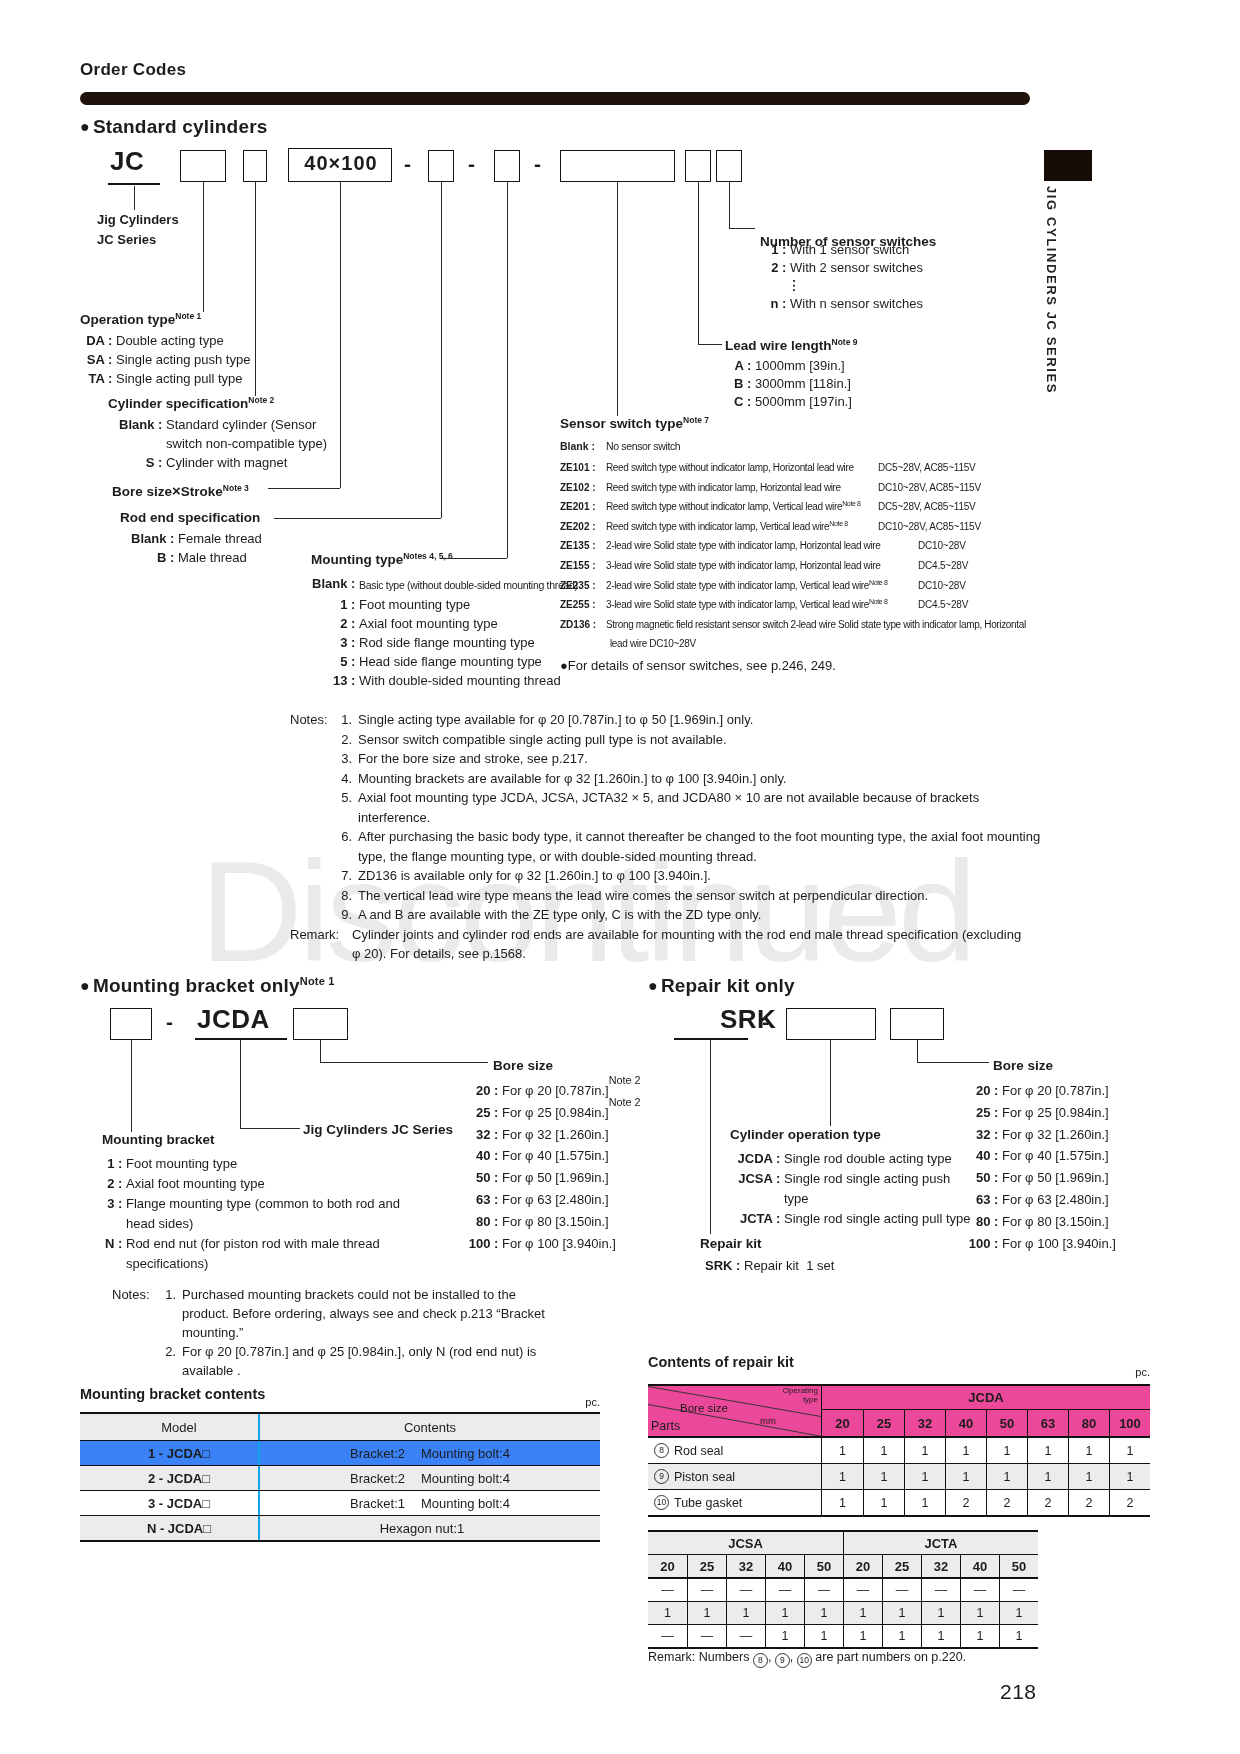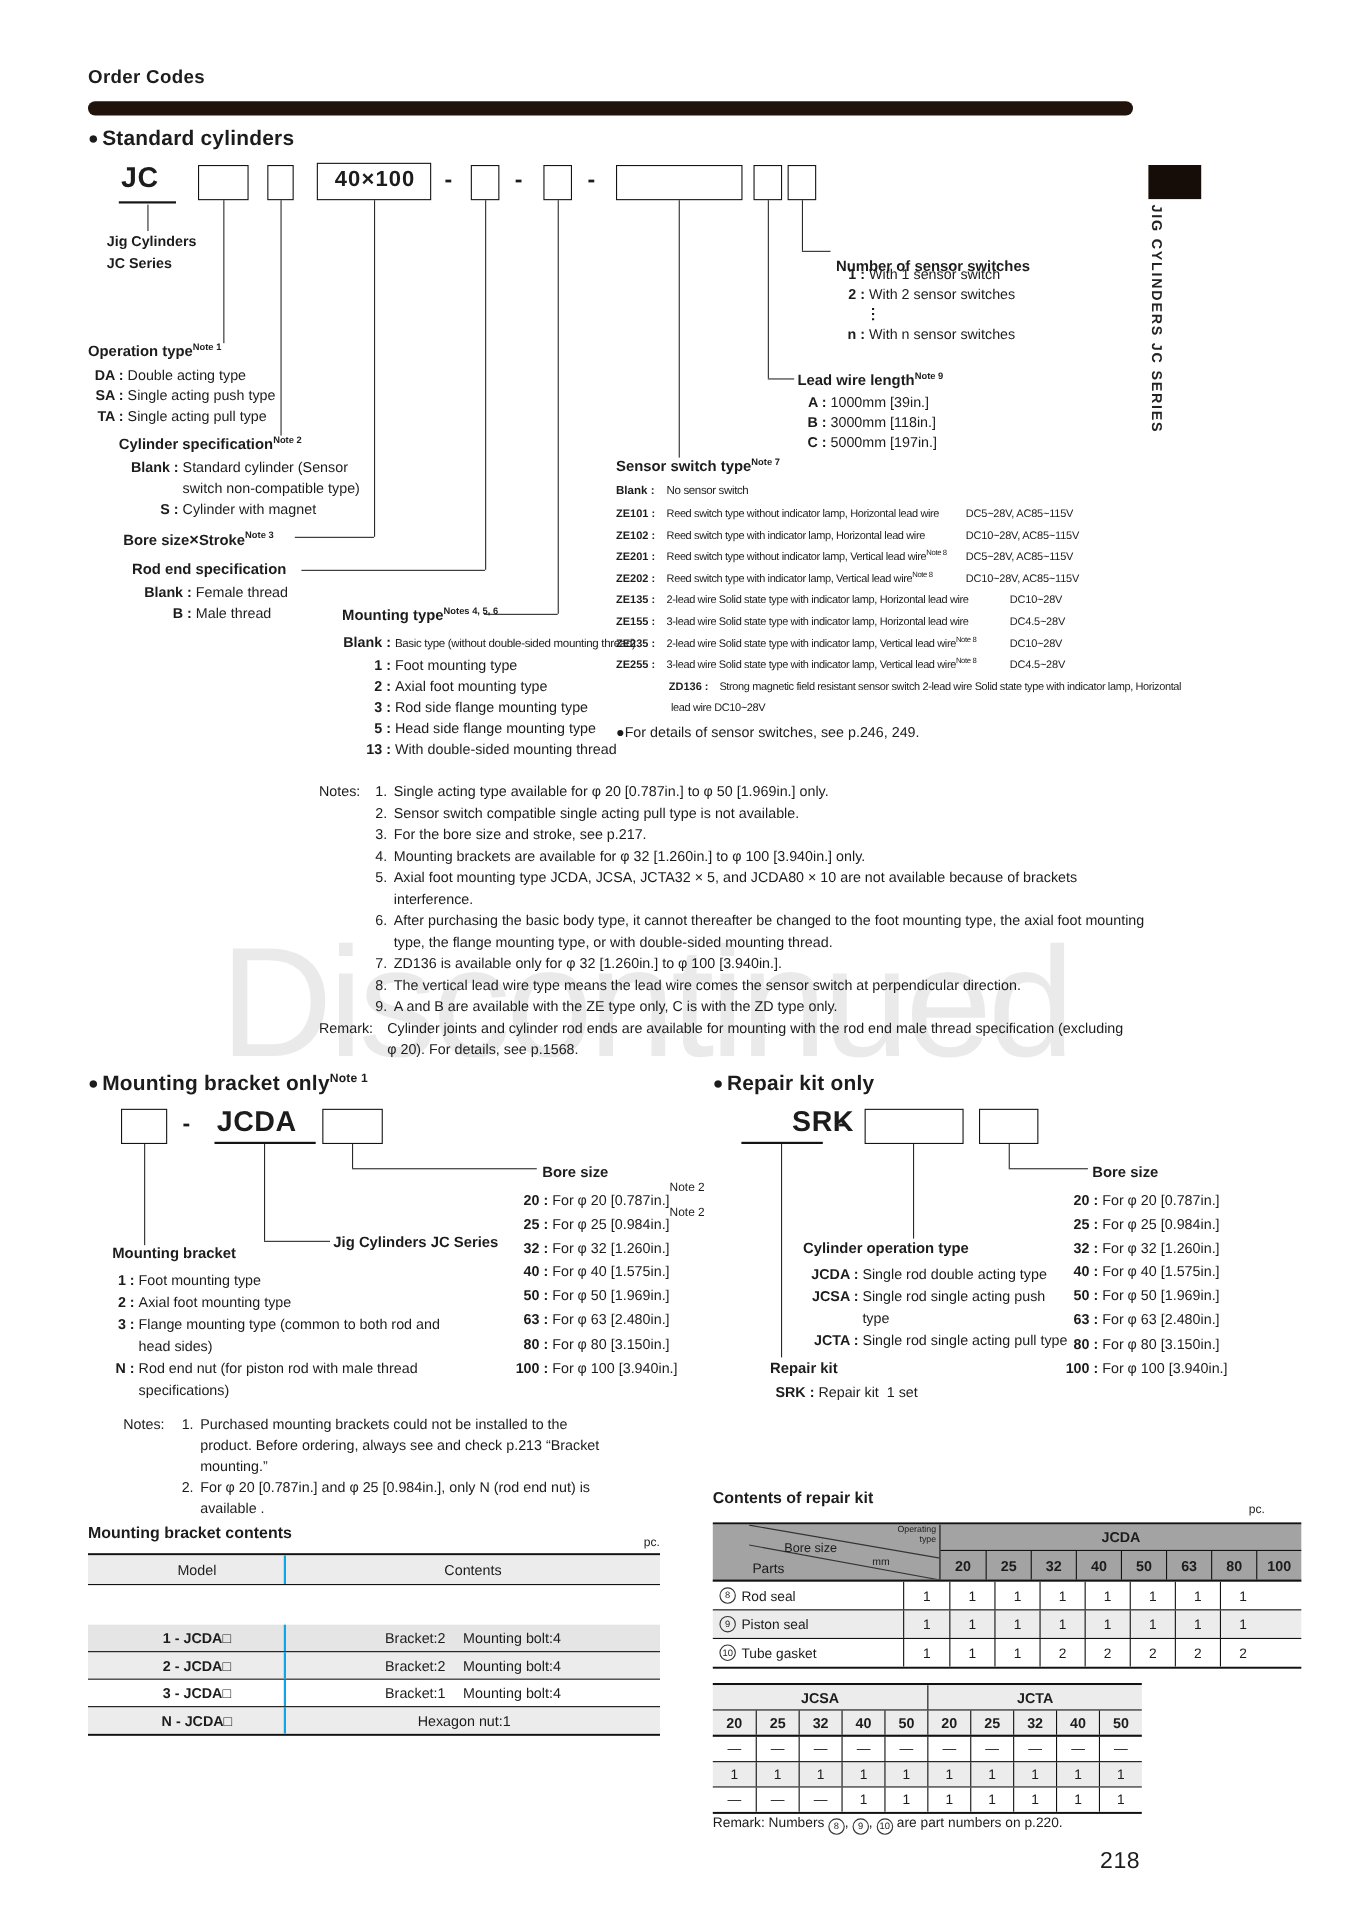--- a/index.html
+++ b/index.html
@@ -55,21 +55,21 @@
         border:1px solid #333;border-radius:50%;font-size:8.5px;line-height:1;vertical-align:-2px;}
   
   .mt{position:absolute;left:80px;top:1412px;width:520px;border-top:2.5px solid #111;border-bottom:2.5px solid #111;box-sizing:border-box;font-size:13px;}
   .mt .row{display:flex;height:24px;}
   .mt .hrow{display:flex;height:26px;background:#ececec;border-bottom:1.5px solid #111;}
   .mt .row + .row{border-top:1px solid #111;}
   .mt .c1{width:180px;flex:none;border-right:2px solid #0ea5e9;display:flex;align-items:center;justify-content:center;box-sizing:border-box;padding-left:20px;}
   .mt .c2{flex:1;display:flex;align-items:center;justify-content:center;gap:16px;}
   
   .t1{position:absolute;left:648px;top:1384px;border-top:2.5px solid #111;border-bottom:2.5px solid #111;box-sizing:border-box;font-size:12.5px;}
-  .t1 .hwrap{display:flex;background:#a3a3a3;border-bottom:2px solid #111;padding-left:33px;}
+  .t1 .hwrap{display:flex;background:#ec4899;border-bottom:2px solid #111;}
   .t1 .corner{position:relative;width:174px;height:50px;flex:none;border-right:1.5px solid #111;box-sizing:border-box;overflow:hidden;}
   .diag{position:absolute;height:1px;background:#333;transform-origin:0 0;}
   .t1 .hr{display:flex;}
   .t1 .gcell{width:328px;height:24px;display:flex;align-items:center;justify-content:center;font-weight:bold;font-size:13px;border-bottom:1px solid #111;box-sizing:border-box;}
   .t1 .scell{width:41px;height:26px;display:flex;align-items:center;justify-content:center;font-weight:bold;font-size:13px;box-sizing:border-box;}
   .t1 .scell + .scell{border-left:1px solid #111;}
   .t1 .drow{display:flex;height:25px;}
   .t1 .drow + .drow{border-top:1px solid #111;}
   .t1 .lcell{width:174px;flex:none;display:flex;align-items:center;padding-left:6px;border-right:1.5px solid #111;box-sizing:border-box;}
   .t1 .vcell{width:41px;display:flex;align-items:center;justify-content:center;box-sizing:border-box;}
@@ -192,21 +192,21 @@
     <span class="sk">Blank : </span><span>No sensor switch</span>
   </div>
   <div class="srow" style="top:462px;"><span class="sk">ZE101 : </span><span>Reed switch type without indicator lamp, Horizontal lead wire</span><span class="svolt reed">DC5~28V, AC85~115V</span></div>
   <div class="srow" style="top:482px;"><span class="sk">ZE102 : </span><span>Reed switch type with indicator lamp, Horizontal lead wire</span><span class="svolt reed">DC10~28V, AC85~115V</span></div>
   <div class="srow" style="top:501px;"><span class="sk">ZE201 : </span><span>Reed switch type without indicator lamp, Vertical lead wire</span><sup>Note 8</sup><span class="svolt reed">DC5~28V, AC85~115V</span></div>
   <div class="srow" style="top:521px;"><span class="sk">ZE202 : </span><span>Reed switch type with indicator lamp, Vertical lead wire</span><sup>Note 8</sup><span class="svolt reed">DC10~28V, AC85~115V</span></div>
   <div class="srow" style="top:540px;"><span class="sk">ZE135 : </span><span>2-lead wire Solid state type with indicator lamp, Horizontal lead wire</span><span class="svolt solid">DC10~28V</span></div>
   <div class="srow" style="top:560px;"><span class="sk">ZE155 : </span><span>3-lead wire Solid state type with indicator lamp, Horizontal lead wire</span><span class="svolt solid">DC4.5~28V</span></div>
   <div class="srow" style="top:580px;"><span class="sk">ZE235 : </span><span>2-lead wire Solid state type with indicator lamp, Vertical lead wire</span><sup>Note 8</sup><span class="svolt solid">DC10~28V</span></div>
   <div class="srow" style="top:599px;"><span class="sk">ZE255 : </span><span>3-lead wire Solid state type  with indicator lamp, Vertical lead wire</span><sup>Note 8</sup><span class="svolt solid">DC4.5~28V</span></div>
-  <div class="srow" style="top:619px;margin-left:48px;"><span class="sk">ZD136 : </span><span>Strong magnetic field resistant sensor switch 2-lead wire Solid state type with indicator lamp, Horizontal</span></div>
+  <div class="srow" style="top:619px;"><span class="sk">ZD136 : </span><span>Strong magnetic field resistant sensor switch 2-lead wire Solid state type with indicator lamp, Horizontal</span></div>
   <div class="srow" style="top:638px;left:610px;">lead wire DC10~28V</div>
   <div class="abs" style="left:560px;top:658px;font-size:13px;">●For details of sensor switches, see p.246, 249.</div>
 
   <div class="abs hd" style="left:725px;top:338px;">
     <span>Lead wire length</span><sup>Note 9</sup>
   </div>
   <div class="abs" style="left:733px;top:357px;">
     <div class="kv" style="line-height:18px;"><span class="k" style="width:22px;">A : </span><span class="v">1000mm [39in.]</span></div>
     <div class="kv" style="line-height:18px;"><span class="k" style="width:22px;">B : </span><span class="v">3000mm [118in.]</span></div>
     <div class="kv" style="line-height:18px;"><span class="k" style="width:22px;">C : </span><span class="v">5000mm [197in.]</span></div>
@@ -353,21 +353,21 @@
       </div>
   </div>
 
   <div class="abs" style="left:80px;top:1386px;font-size:14.5px;font-weight:bold;">Mounting bracket contents</div>
   <div class="pc" style="left:554px;top:1396px;">pc.</div>
   <div class="mt">
     <div class="hrow">
       <div class="c1">Model</div>
       <div class="c2">Contents</div>
     </div>
-    <div class="row" style="background:#e5e5e5;margin-top:36px;">
+    <div class="row" style="background:#3b82f6;">
       <div class="c1 b">1 - JCDA□</div>
       <div class="c2">
           <span>Bracket:2</span>
           <span>Mounting bolt:4</span>
         </div>
     </div>
     <div class="row" style="background:#ececec;">
       <div class="c1 b">2 - JCDA□</div>
       <div class="c2">
           <span>Bracket:2</span>

